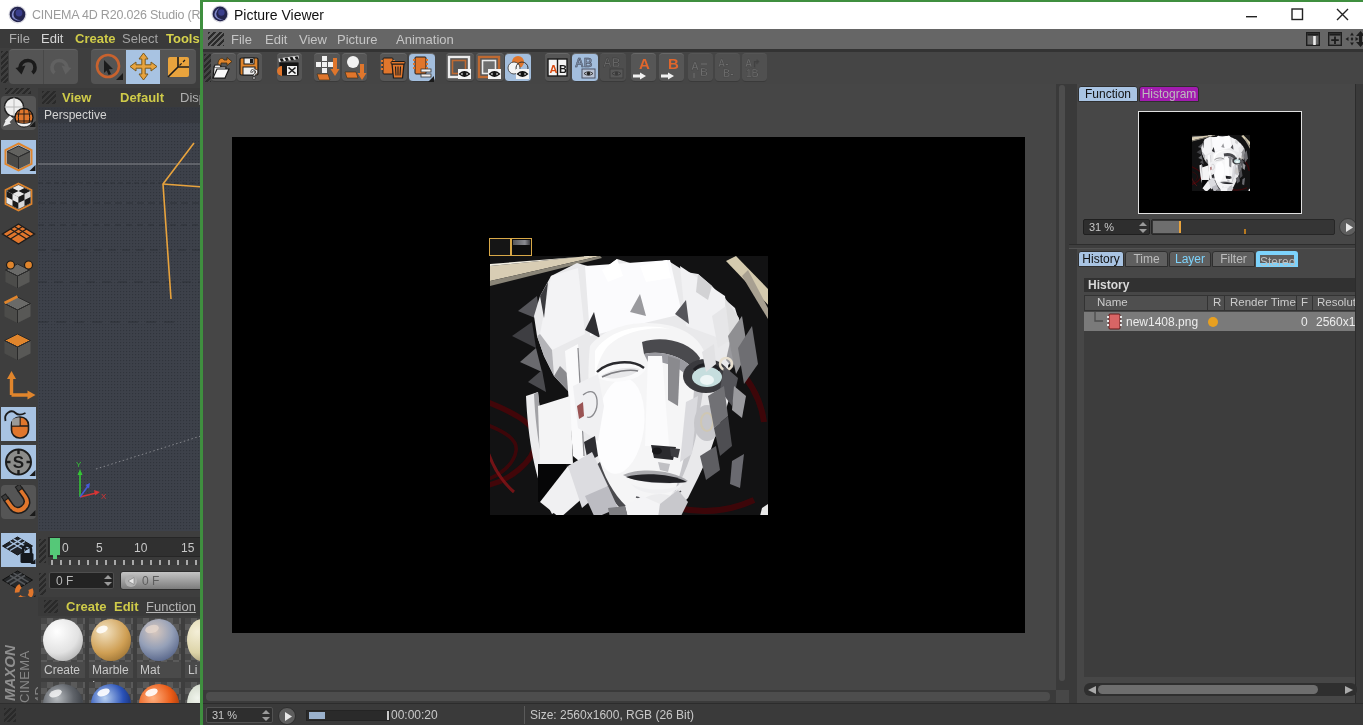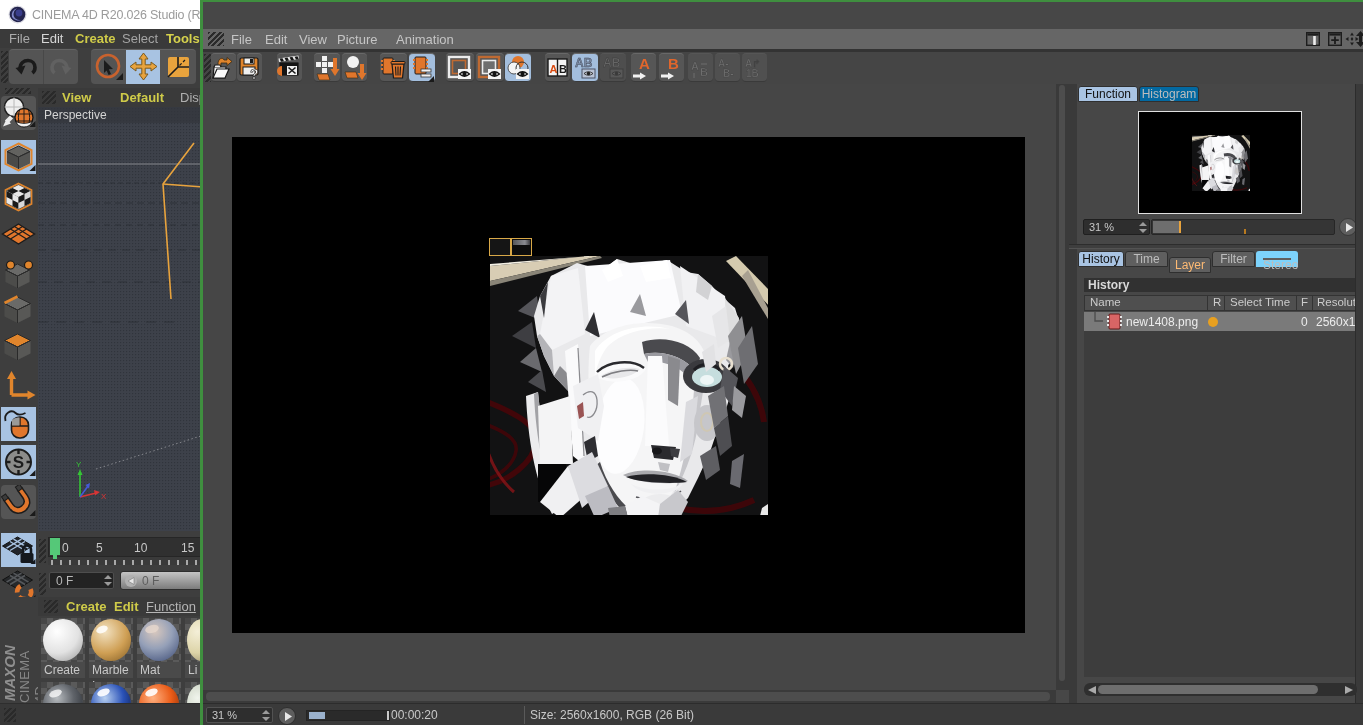--- a/index.html
+++ b/index.html
@@ -493,20 +493,39 @@
 
   <div class="abs" style="left:0;top:703px;width:203px;height:22px;background:#383838;border-top:1px solid #2e2e2e;">
     <div class="abs hatch" style="left:4px;top:4px;width:12px;height:14px;"></div>
   </div>
 </div>
 
 <div class="abs" id="pv" style="left:200px;top:0;width:1163px;height:725px;background:#474747;">
   <div class="abs" style="left:0;top:0;width:3px;height:725px;background:#3f8f3f;"></div>
   <div class="abs" style="left:0;top:0;width:1163px;height:2px;background:#3f8f3f;"></div>
 
+  <div class="abs" style="left:3px;top:2px;width:1160px;height:27px;background:#ffffff;">
+    <svg class="abs" style="left:8px;top:3px;" width="18" height="18" viewBox="0 0 19 19">
+      <circle cx="9.5" cy="9.5" r="9" fill="#d0d0da"></circle>
+      <circle cx="9.5" cy="9.5" r="7.8" fill="#23244d"></circle>
+      <path d="M1.8 11.5 A8 8 0 0 0 12.5 17.2 A9.5 9.5 0 0 1 1.8 11.5Z" fill="#f0f0f4"></path>
+      <path d="M4 12 A7 7 0 0 1 9 3.2 A8 8 0 0 0 5.5 9 A6 6 0 0 0 14 14.5 A7.4 7.4 0 0 1 4 12Z" fill="#8087c8"></path>
+      <circle cx="11" cy="8" r="3.4" fill="#3a3e8c"></circle>
+    </svg>
+    <div class="abs" style="left:31px;top:5px;font-size:14px;color:#111;">Picture Viewer</div>
+    <svg class="abs" style="left:1043px;top:10px;" width="12" height="10" viewBox="0 0 12 10">
+        <rect x="0" y="4" width="11" height="1.4" fill="#222"></rect>
+      </svg>
+    <svg class="abs" style="left:1088px;top:6px;" width="13" height="13" viewBox="0 0 13 13">
+        <rect x="1" y="1" width="10.5" height="10.5" fill="none" stroke="#222" stroke-width="1.4"></rect>
+      </svg>
+    <svg class="abs" style="left:1133px;top:6px;" width="13" height="13" viewBox="0 0 13 13">
+        <path d="M1 1 L12 12 M12 1 L1 12" stroke="#222" stroke-width="1.4"></path>
+      </svg>
+  </div>
 
   <div class="abs" id="pvmenu" style="left:3px;top:29px;width:1160px;height:20px;background:#666666;font-size:13px;">
     <div class="abs hatch" style="left:5px;top:3px;width:16px;height:14px;"></div>
     <span class="abs" style="left:28px;top:3px;color:#c5c5c5;">File</span>
     <span class="abs" style="left:62px;top:3px;color:#c5c5c5;">Edit</span>
     <span class="abs" style="left:96px;top:3px;color:#c5c5c5;">View</span>
     <span class="abs" style="left:134px;top:3px;color:#c5c5c5;">Picture</span>
     <span class="abs" style="left:193px;top:3px;color:#c5c5c5;">Animation</span>
     <svg class="abs" style="left:1103px;top:3px;" width="14" height="14" viewBox="0 0 14 14">
       <rect x="0.7" y="0.7" width="12.6" height="12.6" fill="none" stroke="#1d1d1d" stroke-width="1.4"></rect>
@@ -733,21 +752,21 @@
     <div class="abs" style="left:3px;top:1px;width:6px;height:596px;background:#4d4d4d;border-radius:3px;"></div>
   </div>
   <div class="abs" style="left:3px;top:690px;width:853px;height:13px;background:#3a3a3a;">
     <div class="abs" style="left:3px;top:2px;width:844px;height:9px;background:#4d4d4d;border-radius:4px;"></div>
   </div>
 
   <div class="abs" id="rightpanel" style="left:869px;top:84px;width:294px;height:619px;background:#474747;">
     <div class="abs" style="left:0;top:0;width:8px;height:619px;background:#3a3a3a;"></div>
 
     <div class="abs" style="left:9px;top:2px;width:60px;height:16px;background:#a9c4e3;border:1px solid #2f2f2f;border-radius:3px 3px 0 0;color:#111;font-size:12px;text-align:center;line-height:15px;">Function</div>
-    <div class="abs" style="left:70px;top:2px;width:60px;height:16px;background:#0369a1;border:1px solid #2f2f2f;border-radius:3px 3px 0 0;color:#bdbdbd;font-size:12px;text-align:center;line-height:15px;">Histogram</div>
+    <div class="abs" style="left:70px;top:2px;width:60px;height:16px;background:#a21caf;border:1px solid #2f2f2f;border-radius:3px 3px 0 0;color:#bdbdbd;font-size:12px;text-align:center;line-height:15px;">Histogram</div>
 
     <div class="abs" style="left:69px;top:27px;width:164px;height:103px;background:#000;border:1px solid #e0e0e0;">
       <svg class="abs" style="left:53px;top:23px;" width="58" height="56" viewBox="0 0 278 259" preserveAspectRatio="none">
           <use href="#headimg"></use>
         </svg>
     </div>
 
     <div class="abs" style="left:14px;top:135px;width:67px;height:16px;background:#2e2e2e;border:1px solid #1f1f1f;border-radius:2px;">
       <span class="abs" style="left:5px;top:1px;font-size:11px;color:#c8c8c8;">31 %</span>
       <svg class="abs" style="left:55px;top:2px;" width="8" height="11" viewBox="0 0 8 11">
@@ -762,32 +781,32 @@
     <div class="abs" style="left:270px;top:134px;width:18px;height:18px;border-radius:50%;background:#5e5e5e;border:1px solid #383838;">
       <svg class="abs" style="left:6px;top:4px;" width="7" height="9" viewBox="0 0 7 9">
           <path d="M0 0 L7 4.5 L0 9Z" fill="#e8e8e8"></path>
         </svg>
     </div>
 
     <div class="abs" style="left:0;top:160px;width:294px;height:5px;background:#3e3e3e;border-top:1px solid #2d2d2d;border-bottom:1px solid #535353;"></div>
 
     <div class="abs" style="left:9px;top:167px;width:46px;height:16px;background:#a9c4e3;border:1px solid #2f2f2f;border-radius:3px 3px 0 0;color:#111;font-size:12px;text-align:center;line-height:15px;">History</div>
     <div class="abs" style="left:56px;top:167px;width:43px;height:16px;background:#5f5f5f;border:1px solid #2f2f2f;border-radius:3px 3px 0 0;color:#bdbdbd;font-size:12px;text-align:center;line-height:15px;">Time</div>
-    <div class="abs" style="left:100px;top:173px;width:42px;height:16px;background:#5f5f5f;border:1px solid #2f2f2f;border-radius:3px 3px 0 0;color:#fdba74;font-size:12px;text-align:center;line-height:15px;">Layer</div>
+    <div class="abs" style="left:100px;top:167px;width:42px;height:16px;background:#5f5f5f;border:1px solid #2f2f2f;border-radius:3px 3px 0 0;color:#7dd3fc;font-size:12px;text-align:center;line-height:15px;">Layer</div>
     <div class="abs" style="left:143px;top:167px;width:43px;height:16px;background:#5f5f5f;border:1px solid #2f2f2f;border-radius:3px 3px 0 0;color:#bdbdbd;font-size:12px;text-align:center;line-height:15px;">Filter</div>
-    <div class="abs" style="left:187px;top:167px;width:42px;height:16px;background:#5f5f5f;border:7px solid #7dd3fc;border-radius:3px 3px 0 0;color:#bdbdbd;font-size:12px;text-align:center;line-height:15px;">Stereo</div>
+    <div class="abs" style="left:187px;top:167px;width:42px;height:16px;background:#5f5f5f;border:4px solid #7dd3fc;border-radius:3px 3px 0 0;color:#bdbdbd;font-size:12px;text-align:center;line-height:15px;">Stereo</div>
 
     <div class="abs" style="left:15px;top:194px;width:273px;height:14px;background:#313131;color:#d8d8d8;font-size:12px;font-weight:bold;padding-left:4px;line-height:14px;">History</div>
 
     <div class="abs" style="left:15px;top:211px;width:273px;height:16px;background:#4f4f4f;border:1px solid #333;color:#cccccc;font-size:11.5px;">
-      <span class="abs" style="left:5px;top:0px;">Name</span>
+      <span class="abs" style="left:12px;top:0px;">Name</span>
       <div class="abs" style="left:122px;top:0;width:1px;height:14px;background:#333;"></div>
       <span class="abs" style="left:128px;top:0px;">R</span>
       <div class="abs" style="left:139px;top:0;width:1px;height:14px;background:#333;"></div>
-      <span class="abs" style="left:145px;top:0px;">Select Time</span>
+      <span class="abs" style="left:145px;top:0px;">Render Time</span>
       <div class="abs" style="left:211px;top:0;width:1px;height:14px;background:#333;"></div>
       <span class="abs" style="left:216px;top:0px;">F</span>
       <div class="abs" style="left:227px;top:0;width:1px;height:14px;background:#333;"></div>
       <span class="abs" style="left:232px;top:0px;">Resolut</span>
     </div>
     <div class="abs" style="left:15px;top:228px;width:273px;height:19px;background:#7a7a7a;">
       <svg class="abs" style="left:3px;top:0;" width="16" height="19" viewBox="0 0 16 19">
         <path d="M8 0 L8 9 L16 9" fill="none" stroke="#4e4e4e" stroke-width="1.4"></path>
       </svg>
       <svg class="abs" style="left:22px;top:1px;" width="17" height="17" viewBox="0 0 17 17">

